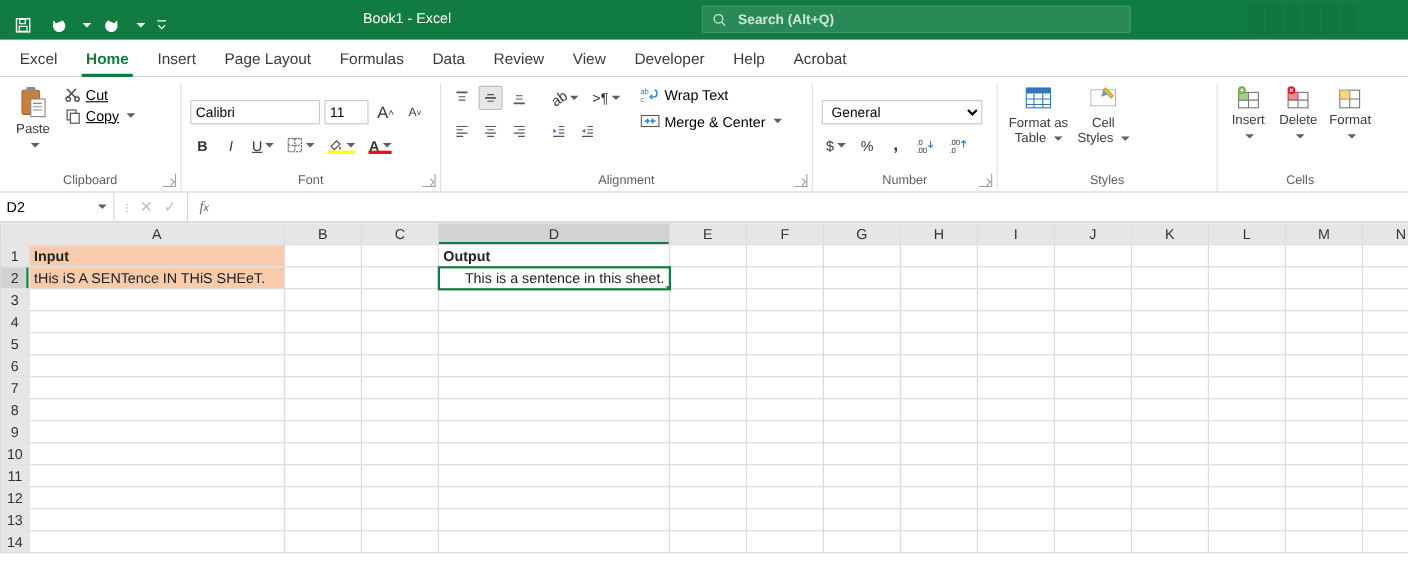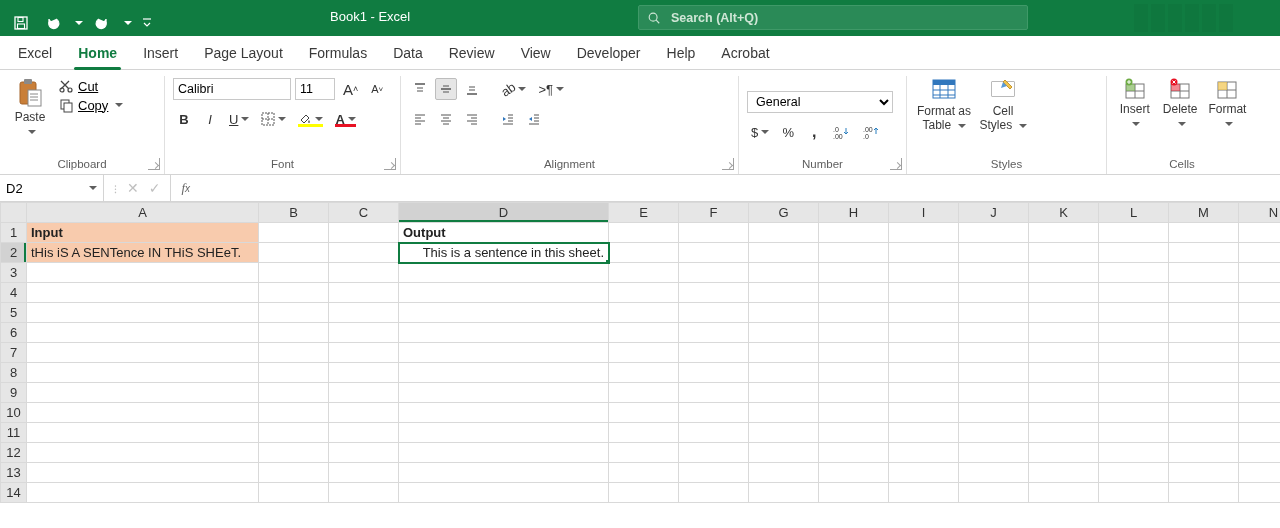--- a/index.html
+++ b/index.html
@@ -162,21 +162,21 @@
           <span style="font-size:13px;">Copy</span>
             <span class="caret"></span>
         </div>
       </div>
     </div>
     <div class="group-label">Clipboard</div>
     <div class="dlaunch" data-name="clipboard-dialog-launcher"></div>
   </div>
 
   <div class="group" data-name="group-font" style="width:236px;">
-    <div class="group-body col" style="gap:8px;padding-top:2px;">
+    <div class="group-body col" style="gap:8px;padding-top:2px;justify-content:center;">
       <div class="row">
         <input class="fake" style="width: 118px;" data-name="font-name-input" value="Calibri">
         <input class="fake" style="width: 40px;" data-name="font-size-input" value="11">
         <div class="btn" data-name="increase-font-button" style="font-size:15px;">A<span style="font-size:9px;vertical-align:super;">˄</span></div>
         <div class="btn" data-name="decrease-font-button" style="font-size:11px;">A<span style="font-size:8px;vertical-align:super;">˅</span></div>
       </div>
       <div class="row">
         <div class="btn" data-name="bold-button">
             <b>B</b>
           </div>
@@ -287,20 +287,40 @@
             </div>
           <div class="btn" data-name="increase-indent-button">
               <svg width="14" height="14" fill="none">
                 <path d="M2 7 L5 5 L5 9 Z" fill="#3177bd"></path>
                 <line x1="7" y1="3" x2="12" y2="3" stroke="#555"></line>
                 <line x1="7" y1="6" x2="12" y2="6" stroke="#555"></line>
                 <line x1="7" y1="9" x2="12" y2="9" stroke="#555"></line>
                 <line x1="2" y1="12" x2="12" y2="12" stroke="#555"></line>
               </svg>
             </div>
+        </div>
+      </div>
+      <div class="col" style="gap:8px;">
+        <div class="row" data-name="wrap-text-button" style="cursor:pointer;">
+          <svg data-name="wrap-text-icon" width="18" height="16" viewBox="0 0 18 16" fill="none">
+              <text x="0" y="7" font-size="7" fill="#2a7fbf">ab</text>
+              <path d="M13 4 C16 4 16 10 13 10 L10 10" stroke="#2a7fbf" stroke-width="1.2"></path>
+              <path d="M11 8 L9 10 L11 12" stroke="#2a7fbf" stroke-width="1.2" fill="none"></path>
+              <text x="0" y="15" font-size="7" fill="#2a7fbf">c</text>
+            </svg>
+          <span style="font-size:13px;">Wrap Text</span>
+        </div>
+        <div class="row" data-name="merge-center-button" style="cursor:pointer;">
+          <svg data-name="merge-icon" width="18" height="16" viewBox="0 0 18 16" fill="none">
+              <rect x="1" y="3" width="16" height="10" stroke="#555"></rect>
+              <path d="M4 8 L7 8 M6 6 L8 8 L6 10" stroke="#2a7fbf" stroke-width="1.2" fill="none"></path>
+              <path d="M14 8 L11 8 M12 6 L10 8 L12 10" stroke="#2a7fbf" stroke-width="1.2" fill="none"></path>
+            </svg>
+          <span style="font-size:13px;">Merge &amp; Center</span>
+            <span class="caret"></span>
         </div>
       </div>
     </div>
     <div class="group-label">Alignment</div>
     <div class="dlaunch" data-name="alignment-dialog-launcher"></div>
   </div>
 
   <div class="group" data-name="group-number" style="width:168px;">
     <div class="group-body col" style="gap:8px;padding-top:2px;justify-content:center;">
       <select class="fake" style="width:146px;" data-name="number-format-select">

